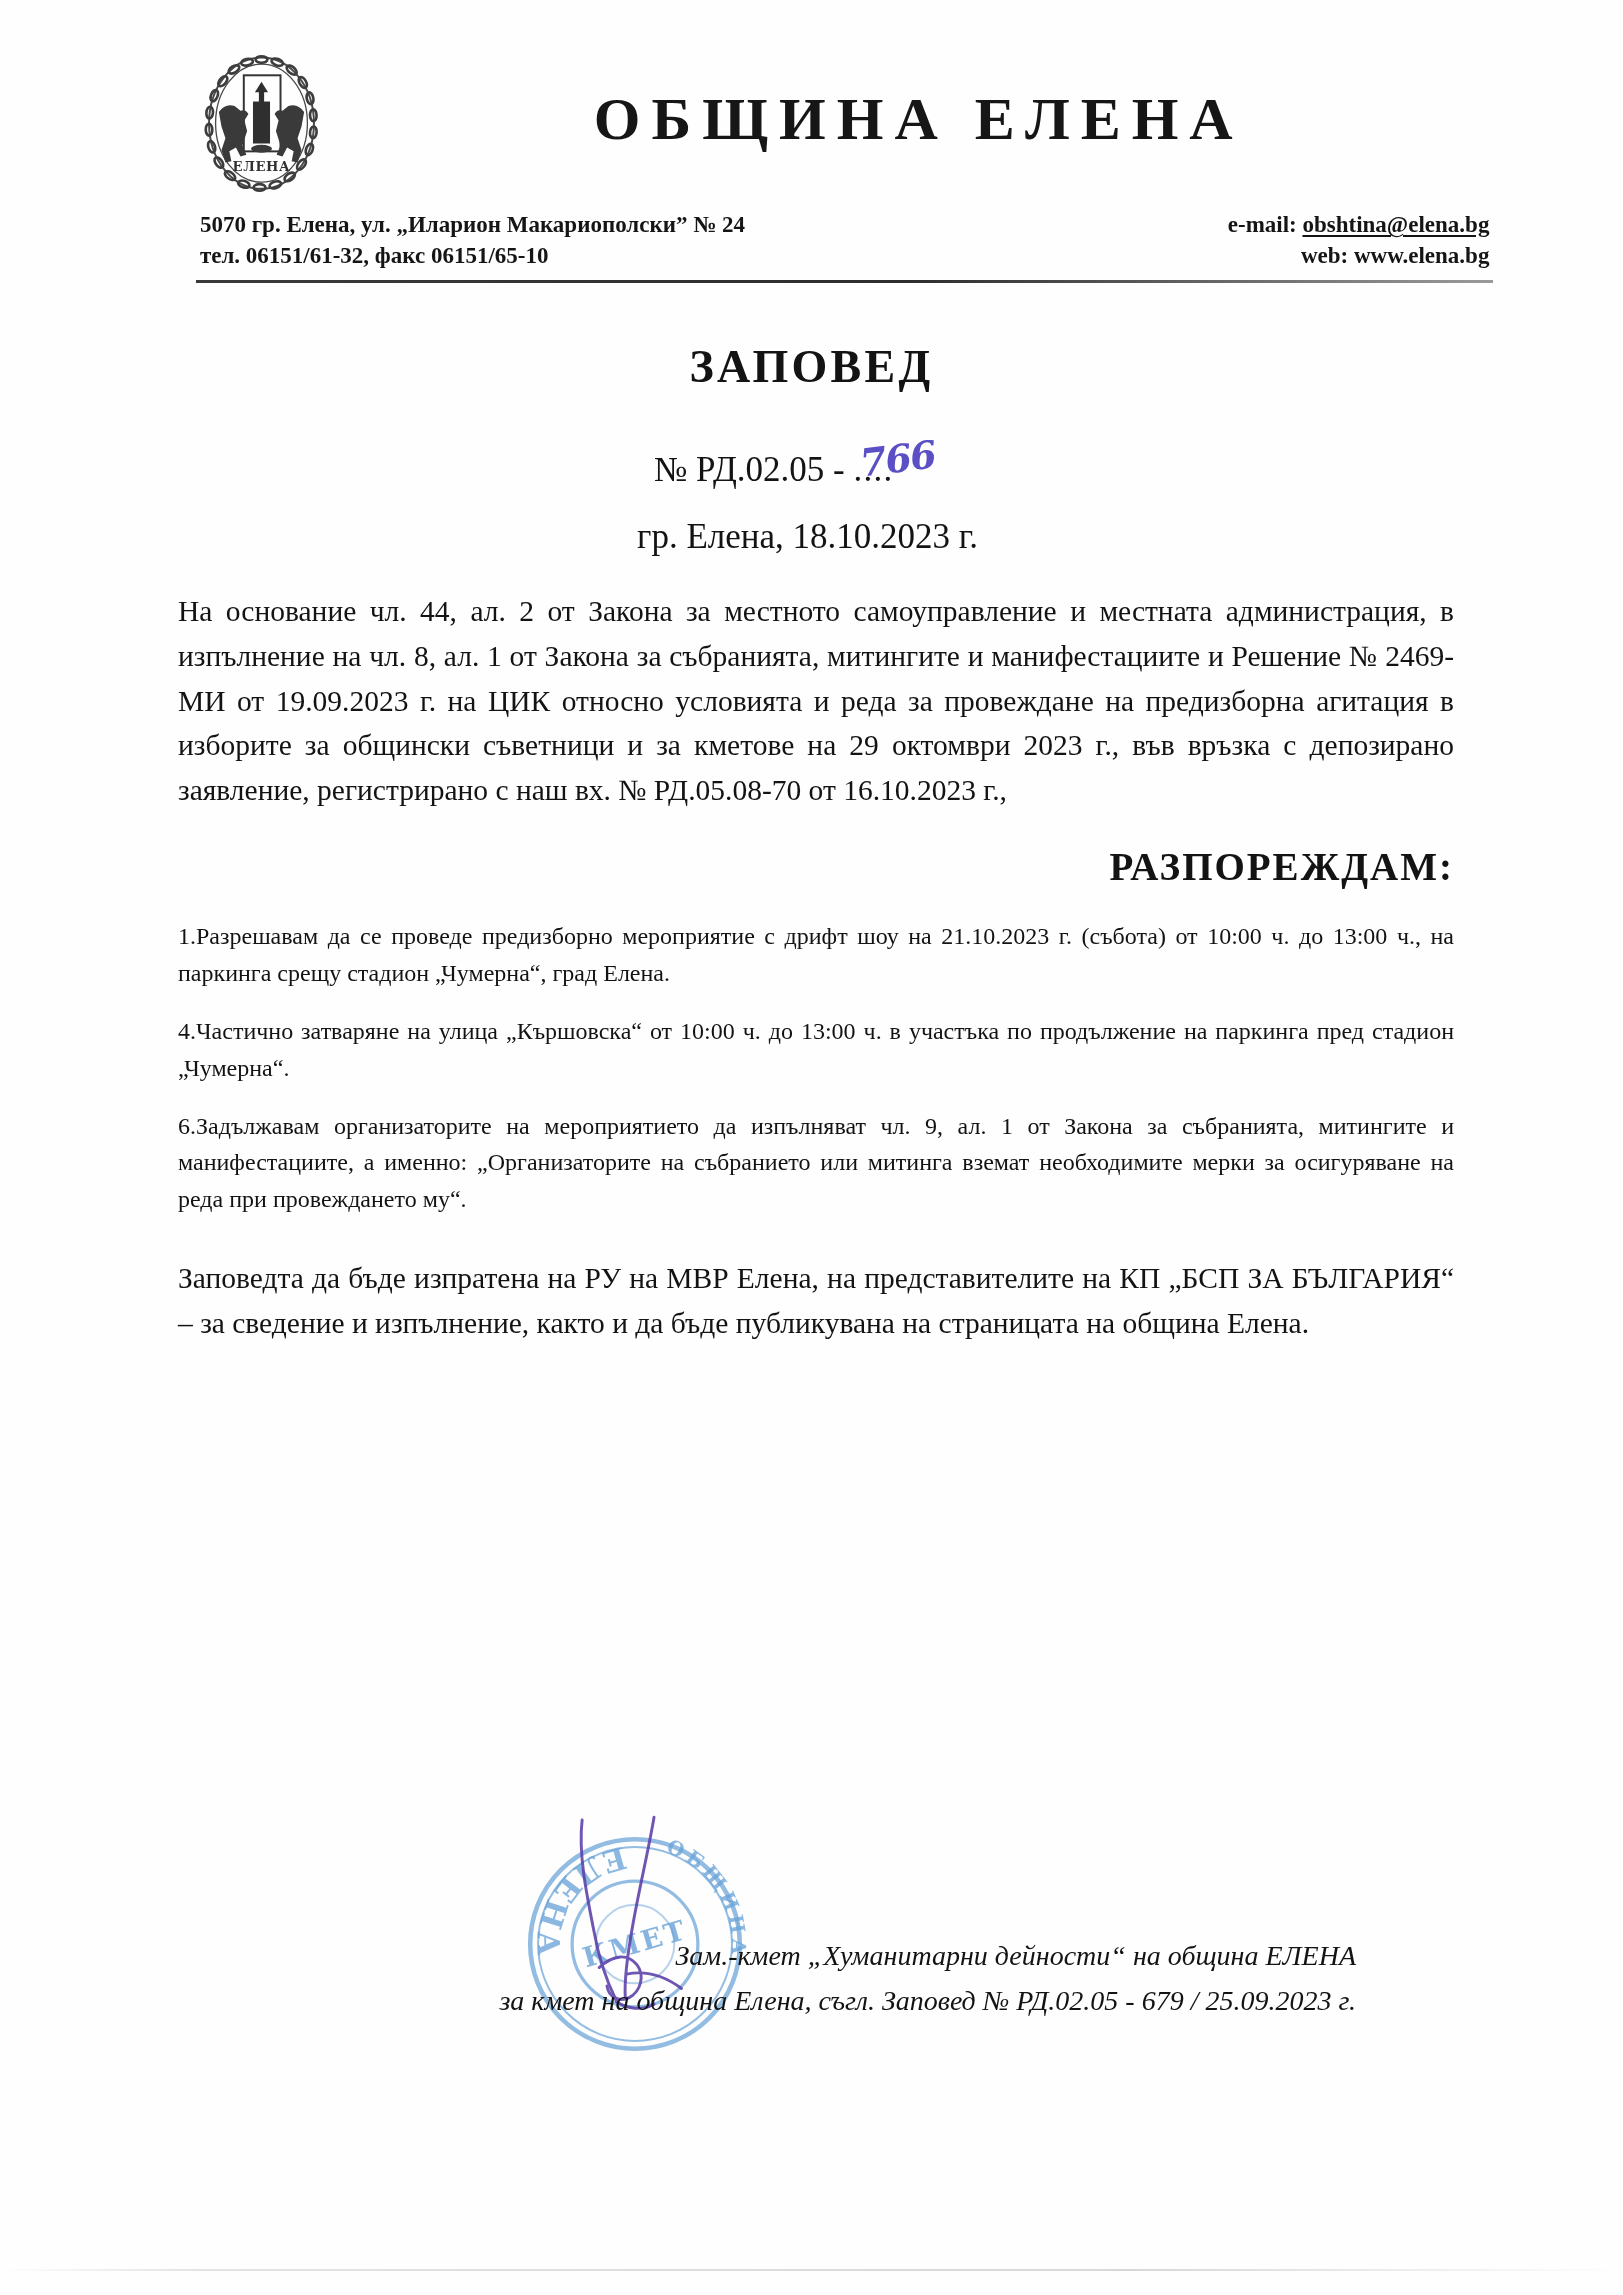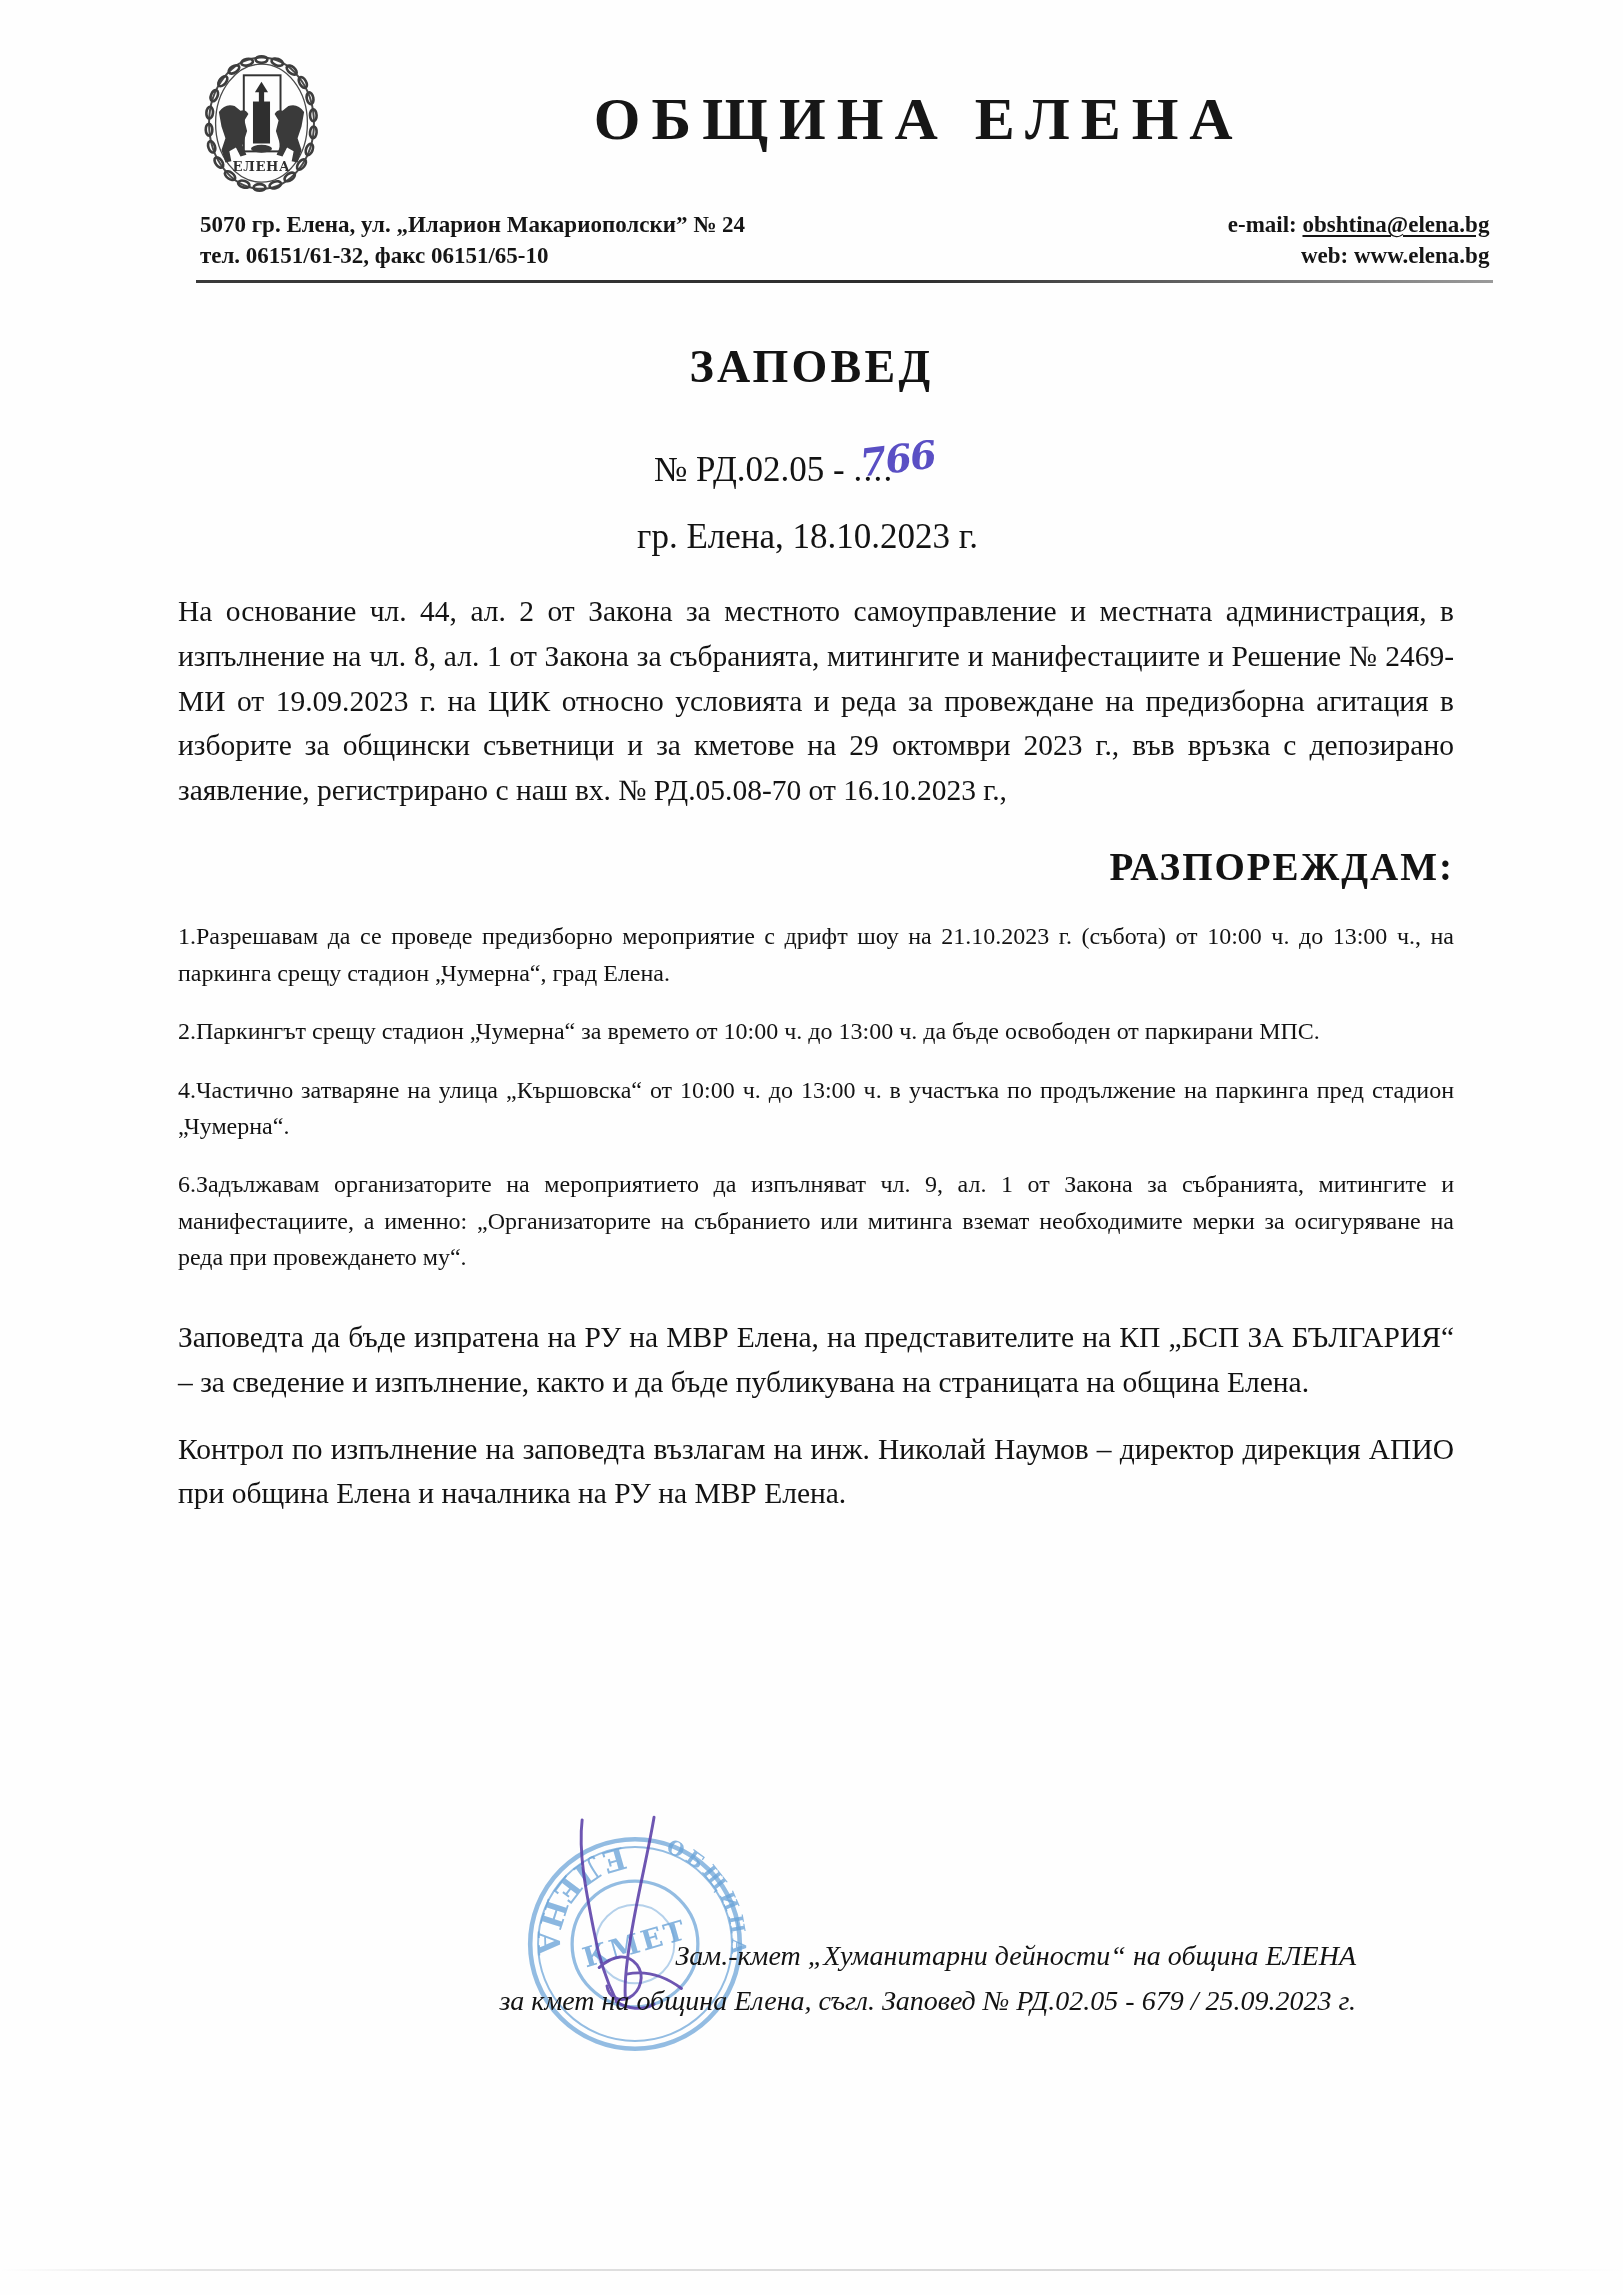--- a/index.html
+++ b/index.html
@@ -308,29 +308,27 @@
 
   <div class="doc-place">гр. Елена, 18.10.2023 г.</div>
 
   <div class="body-wrap">
 
     <p class="para">На основание чл. 44, ал. 2 от Закона за местното самоуправление и местната администрация, в изпълнение на чл. 8, ал. 1 от Закона за събранията, митингите и манифестациите и Решение № 2469-МИ от 19.09.2023 г. на ЦИК относно условията и реда за провеждане на предизборна агитация в изборите за общински съветници и за кметове на 29 октомври 2023 г., във връзка с депозирано заявление, регистрирано с наш вх. № РД.05.08-70 от 16.10.2023 г.,</p>
 
     <div class="section-heading">РАЗПОРЕЖДАМ:</div>
 
     <p class="ordinance-item">1.Разрешавам да се проведе предизборно мероприятие с дрифт шоу на 21.10.2023 г. (събота) от 10:00 ч. до 13:00 ч., на паркинга срещу стадион „Чумерна“, град Елена.</p>
-    <p class="ordinance-item">2.Паркингът срещу стадион „Чумерна“ за времето от 10:00 ч. до 13:00 ч. да бъде освободен от паркирани МПС.</p>
     <p class="ordinance-item">4.Частично затваряне на улица „Кършовска“ от 10:00 ч. до 13:00 ч. в участъка по продължение на паркинга пред стадион „Чумерна“.</p>
     <p class="ordinance-item">6.Задължавам организаторите на мероприятието да изпълняват чл. 9, ал. 1 от Закона за събранията, митингите и манифестациите, а именно: „Организаторите на събранието или митинга вземат необходимите мерки за осигуряване на реда при провеждането му“.</p>
 
     <div class="gap-sm"></div>
 
     <p class="closing-para">Заповедта да бъде изпратена на РУ на МВР Елена, на представителите на КП „БСП ЗА БЪЛГАРИЯ“ – за сведение и изпълнение, както и да бъде публикувана на страницата на община Елена.</p>
 
-    <p class="closing-para">Контрол по изпълнение на заповедта възлагам на инж. Николай Наумов – директор дирекция АПИО при община Елена и началника на РУ на МВР Елена.</p>
   </div>
 
   <div class="stamp">
     <svg viewBox="0 0 400 400" width="262" height="262">
       <defs>
         <path id="outerArc" d="M200,200 m-148,0 a148,148 0 1,1 296,0 a148,148 0 1,1 -296,0"></path>
         <path id="outerArcRev" d="M200,200 m148,0 a148,148 0 1,0 -296,0 a148,148 0 1,0 296,0"></path>
       </defs>
       <g opacity="0.72" fill="none" stroke="#6ba4d8">
         <circle cx="200" cy="200" r="160" stroke-width="7"></circle>

